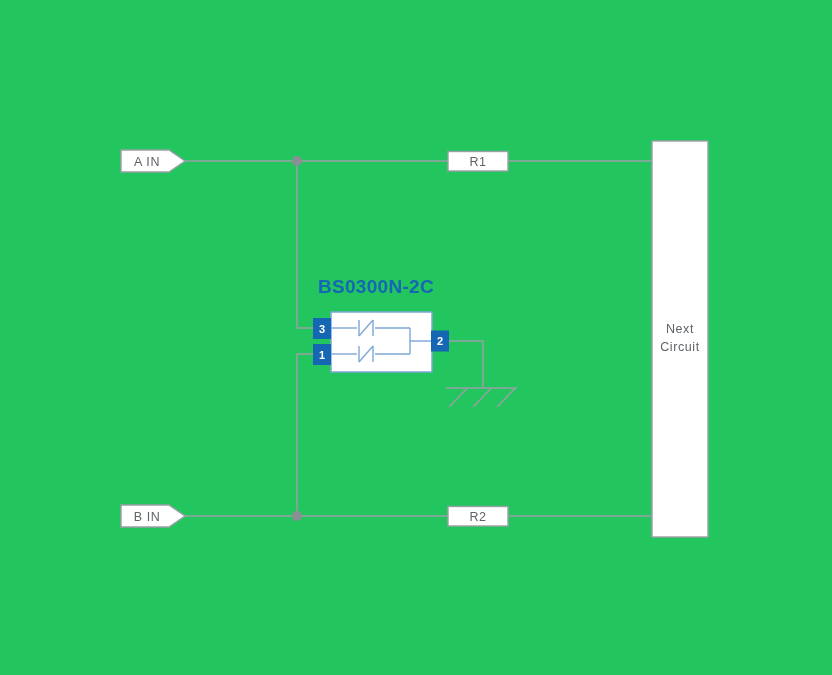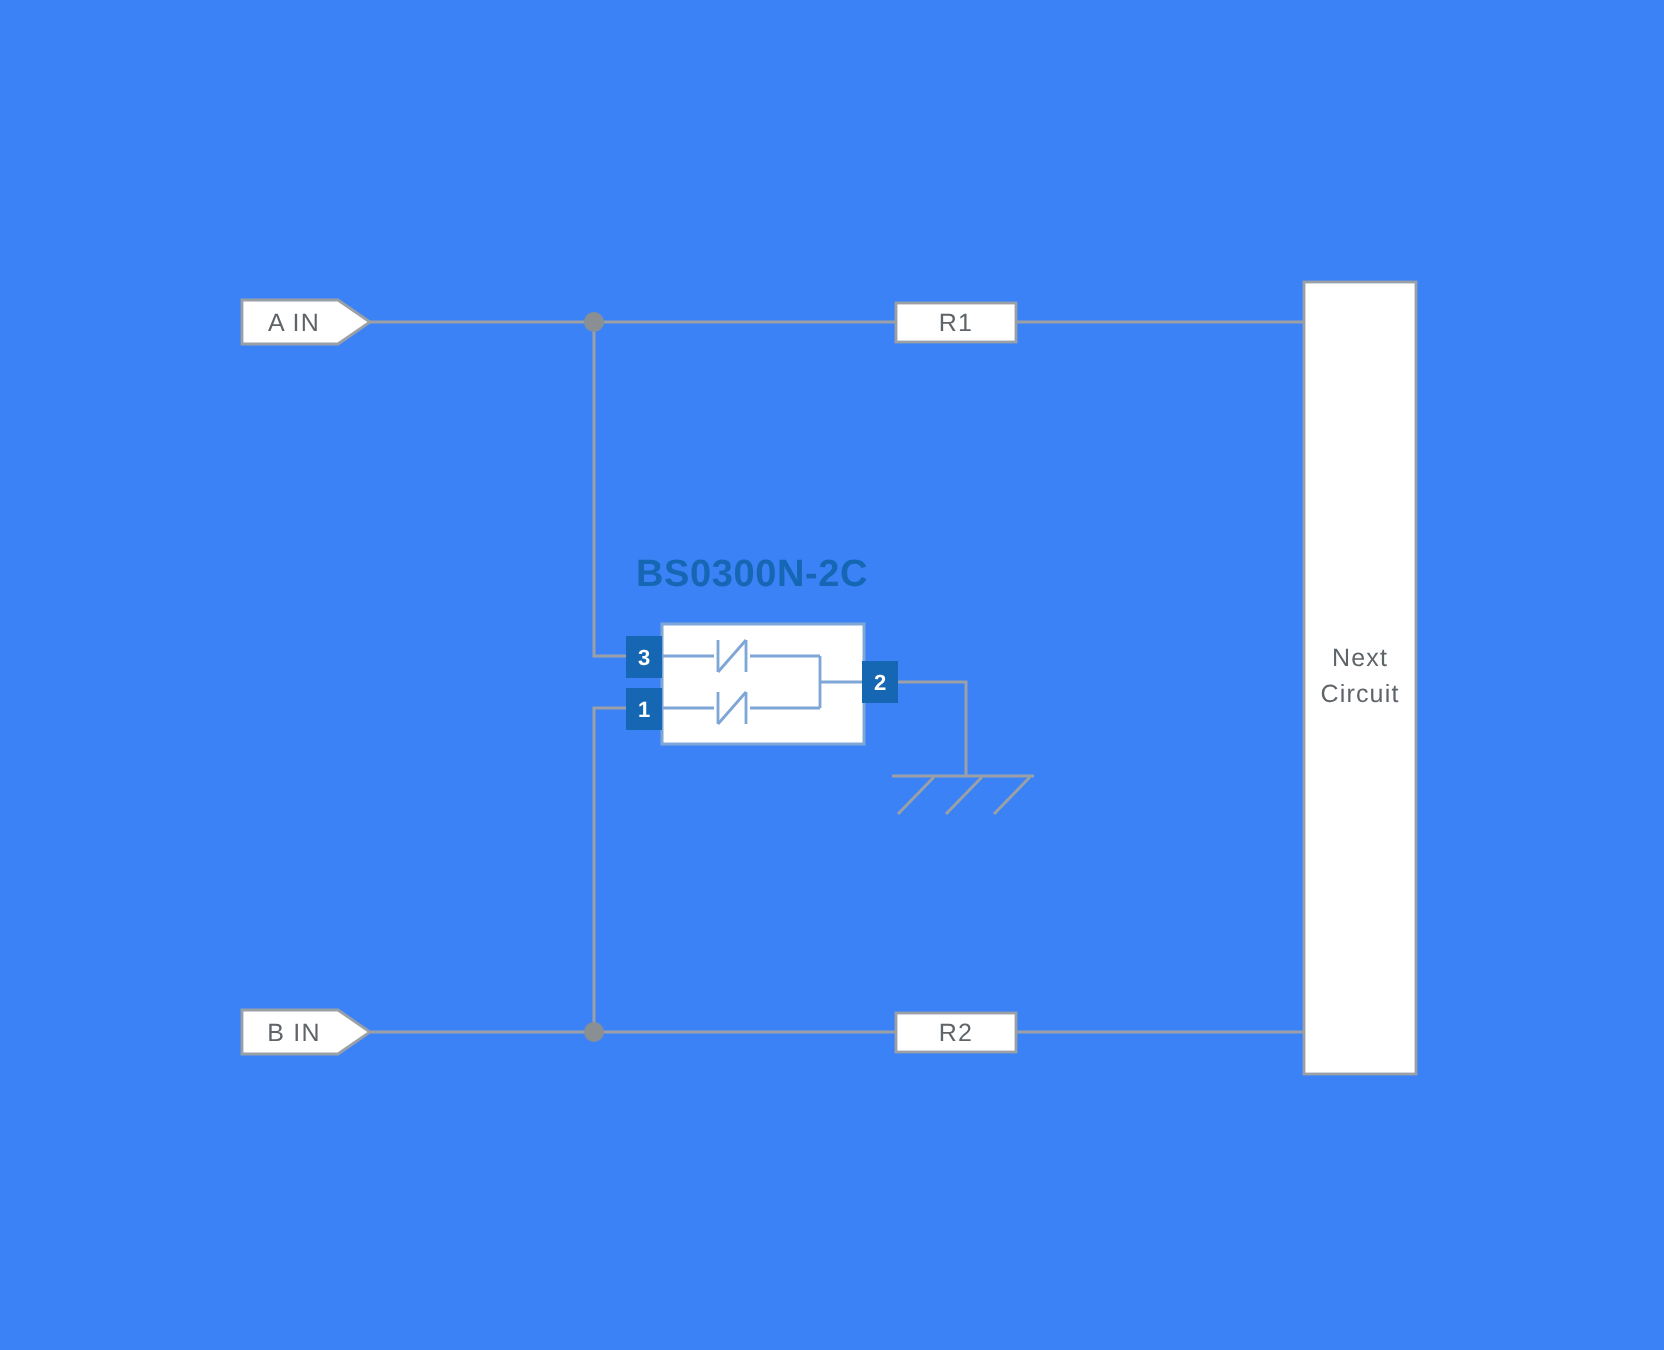--- a/index.html
+++ b/index.html
@@ -1,19 +1,19 @@
 <!DOCTYPE html>
 <html><head>
 <meta charset="utf-8">
 <style>
   html,body{margin:0;padding:0;background:#ffffff;}
   .canvas{
     position:relative;
     width:832px;height:675px;
-    background:#3b82f6;
+    background:#22c55e;
     font-family:"Liberation Sans","DejaVu Sans",sans-serif;
     overflow:hidden;
   }
   svg{display:block;}
   .lbl{font-size:12.5px;fill:#5f6468;letter-spacing:0.6px;}
   .pinlbl{font-size:11px;fill:#ffffff;font-weight:bold;}
   .title{font-size:19px;font-weight:bold;fill:#1567b3;letter-spacing:0.3px;}
   .wire{stroke:#9aa0a5;stroke-width:1.5;fill:none;}
   .boxline{stroke:#9aa0a5;stroke-width:1.4;fill:#ffffff;}
   .pinblock{fill:#1567b3;}

